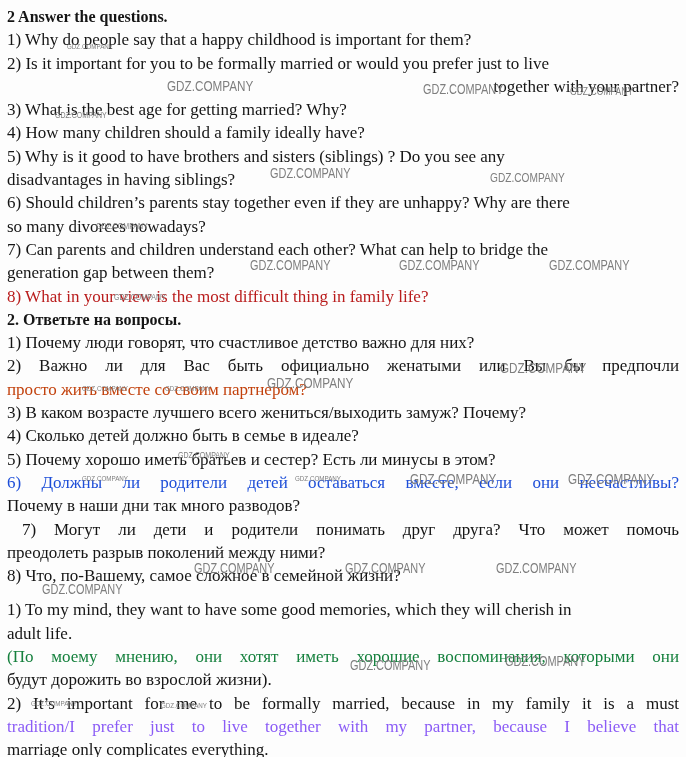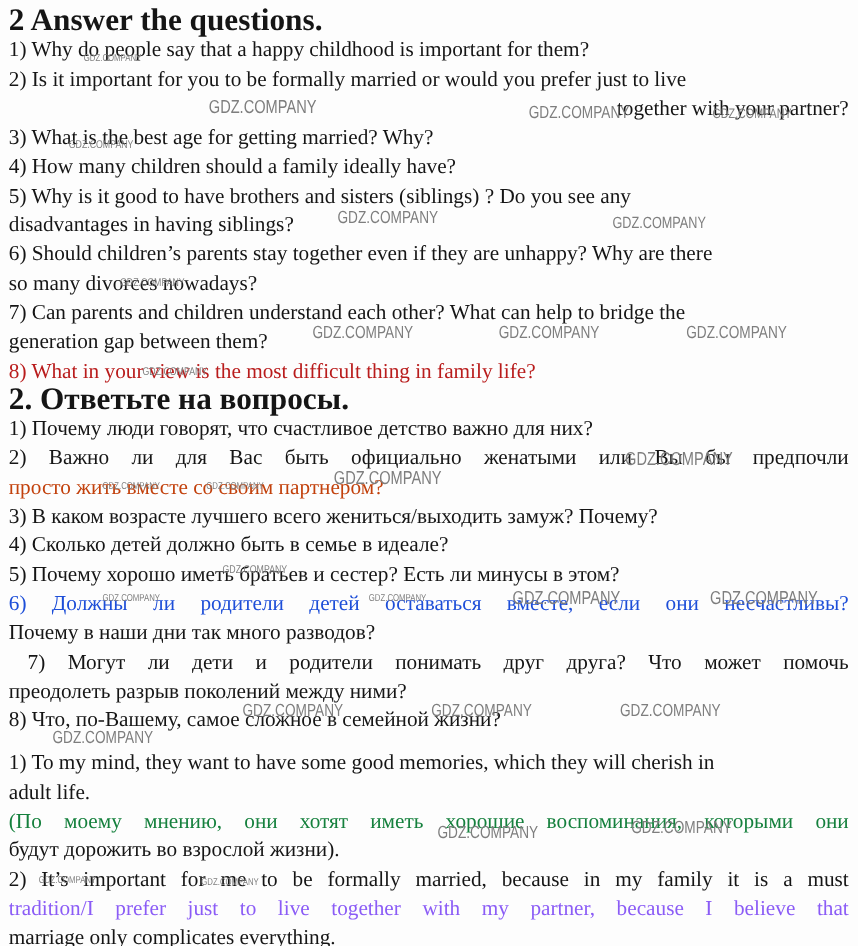--- a/index.html
+++ b/index.html
@@ -31,21 +31,21 @@
     white-space: nowrap;
     color: #151515;
   }
   .line.justify {
     white-space: normal;
     text-align: justify;
     text-align-last: justify;
   }
   .line.bold {
     font-weight: bold;
-    font-size: 25px;
+    font-size: 16px;
   }
   .line.gap {
     margin-top: 11px;
   }
   #watermark-layer {
     position: absolute;
     inset: 0;
     pointer-events: none;
   }
   .wm {

